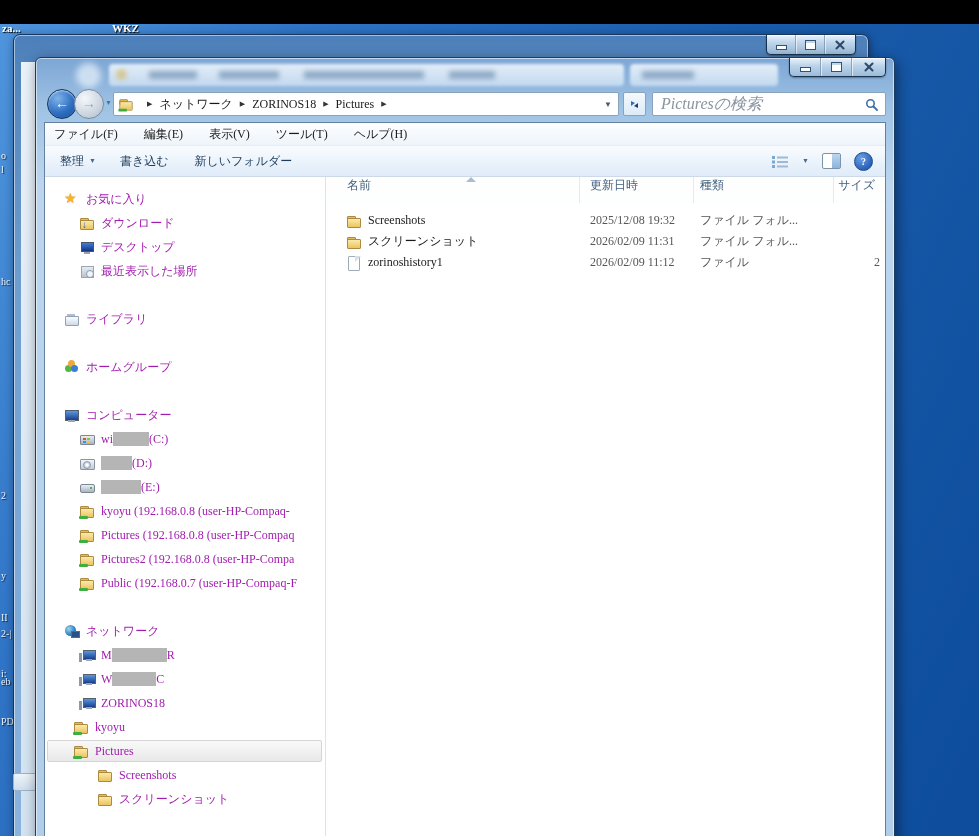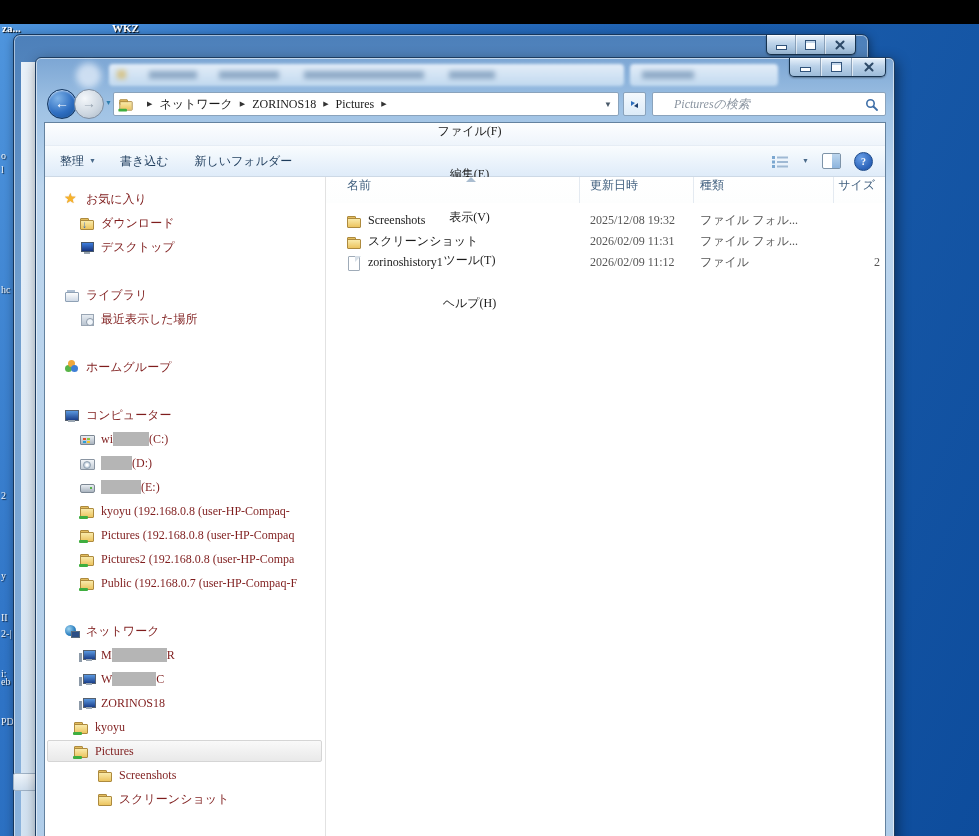--- a/index.html
+++ b/index.html
@@ -46,44 +46,44 @@
   .navbtn{position:absolute;top:3px;width:28px;height:28px;border-radius:50%;display:flex;align-items:center;justify-content:center;font-size:14px;font-weight:bold;}
   .navbtn.back{left:3px;background:radial-gradient(circle at 35% 30%,#7fb3e8,#2f6fc2 55%,#174e92);border:1px solid #14365f;color:#fff;box-shadow:inset 0 1px 2px rgba(255,255,255,.7);}
   .navbtn.fwd{left:30px;background:radial-gradient(circle at 35% 30%,#f5f8fb,#ccd6e0 60%,#aab8c6);border:1px solid #7e8da0;color:#98a5b2;}
   .nav-drop{position:absolute;left:61px;top:13px;font-size:7px;color:#2f7fae;}
   .crumbbar{position:absolute;left:69px;top:6px;width:506px;height:24px;background:#fff;border:1px solid #8aa3bc;border-radius:2px;display:flex;align-items:center;font-size:12px;color:#1a1a1a;box-sizing:border-box;padding-left:4px;}
   .crumb-sep{font-size:7px;color:#333;margin:0 7px;}
   .crumb{cursor:default;}
   .crumb-dd{position:absolute;right:6px;font-size:8px;color:#4a5a6a;}
   .refresh{position:absolute;left:579px;top:6px;width:23px;height:24px;border:1px solid #8aa3bc;border-radius:2px;background:linear-gradient(#f4f9fd,#dcebf8);box-sizing:border-box;display:flex;align-items:center;justify-content:center;}
   .searchbox{position:absolute;left:608px;top:6px;width:234px;height:24px;background:#fff;border:1px solid #8aa3bc;border-radius:2px;box-sizing:border-box;display:flex;align-items:center;}
-  .searchbox input{border:none;outline:none;flex:1;font-size:12px;font-style:italic;color:#333;padding:0 4px 0 21px;font-family:inherit;background:transparent;}
+  .searchbox input{border:none;outline:none;flex:1;font-size:16px;font-style:italic;color:#333;padding:0 4px 0 8px;font-family:inherit;background:transparent;}
   .searchbox input::placeholder{color:#8a94a0;font-style:italic;}
   .mag{margin-right:7px;flex:none;}
 
   
   .fw-body{position:absolute;left:8px;top:64px;width:842px;bottom:0;background:#fff;border:1px solid #64829f;border-bottom:none;box-sizing:border-box;}
-  .menubar{height:22px;display:flex;align-items:center;gap:26px;padding-left:9px;font-size:12px;color:#1a1a1a;background:linear-gradient(#fdfeff,#eef4fb);border-bottom:1px solid #e6edf5;flex-direction:column;}
+  .menubar{height:22px;display:flex;align-items:center;gap:26px;padding-left:9px;font-size:12px;color:#1a1a1a;background:linear-gradient(#fdfeff,#eef4fb);border-bottom:1px solid #e6edf5;}
   .menubar span{cursor:default;}
   .toolbar{height:30px;display:flex;align-items:center;font-size:12px;color:#1e3c5c;background:linear-gradient(#f9fcfe,#e9f2fb 60%,#dfecf9);border-bottom:1px solid #cdd9e6;padding:0 12px 0 15px;}
   .tbtn{display:flex;align-items:center;gap:5px;cursor:default;}
   .tbtn.b2{margin-left:24px;} .tbtn.b3{margin-left:26px;}
   .t-arrow{font-size:7px;color:#4a6a8a;}
   .t-right{margin-left:auto;display:flex;align-items:center;gap:13px;}
   .help-ic{width:17px;height:17px;border-radius:50%;background:radial-gradient(circle at 35% 30%,#6aa0e8,#2b62b8 70%);border:1px solid #1c4a8a;color:#fff;font-size:10px;font-weight:bold;display:flex;align-items:center;justify-content:center;}
   .pane-ic{position:relative;width:17px;height:14px;border:1px solid #7d93a8;background:#fff;border-radius:2px;}
   .pane-ic i{position:absolute;right:0;top:0;bottom:0;width:8px;background:linear-gradient(#bcd6ee,#8db4dd);}
 
   .content{position:absolute;top:54px;left:0;right:0;bottom:0;display:flex;}
   .sidebar{width:280px;padding-top:10px;overflow:hidden;flex:none;}
   .vdiv{width:1px;background:#e2e2e2;flex:none;}
   .filelist{flex:1;position:relative;overflow:hidden;}
 
   
-  .srow{height:24px;display:flex;align-items:center;font-size:12px;color:#7f1d1d;position:relative;white-space:nowrap;overflow:hidden;cursor:default;}
+  .srow{height:24px;display:flex;align-items:center;font-size:12px;color:#a21caf;position:relative;white-space:nowrap;overflow:hidden;cursor:default;}
   .srow .lbl{position:relative;z-index:1;}
   .lvl0{padding-left:19px;} .lvl1{padding-left:34px;} .lvl2{padding-left:28px;} .lvl3{padding-left:52px;}
   .gap{margin-top:24px;}
   .srow.selected::before{content:'';position:absolute;left:2px;right:3px;top:1px;bottom:1px;background:linear-gradient(#f9f9f9,#e9e9e9);border:1px solid #d5d5d5;border-radius:2px;}
   .redact{display:inline-block;height:14px;background:#b5b5b5;vertical-align:middle;position:relative;z-index:1;}
   .r31{width:31px}.r36{width:36px}.r40{width:40px}.r44{width:44px}.r55{width:55px}.r62{width:62px}
 
   
   .ic{width:16px;height:16px;position:relative;flex:none;margin-right:6px;display:inline-block;z-index:1;}
   .ic.folder::before,.ic.net-folder::before,.ic.download::before{content:'';position:absolute;left:1px;top:3px;width:7px;height:4px;background:#e3bd5e;border:1px solid #ad8a3e;border-radius:1px;}
@@ -136,21 +136,21 @@
 </head>
 <body>
 
 <div class="screen">
 
   <div class="desk-label" style="left:2px">za...</div>
   <div class="desk-label" style="left:112px">WKZ</div>
 
   <div class="frag" style="top:126px">o</div>
   <div class="frag" style="top:140px">l</div>
-  <div class="frag" style="top:260px">hc</div>
+  <div class="frag" style="top:252px">hc</div>
   <div class="frag" style="top:466px">2</div>
   <div class="frag" style="top:546px">y</div>
   <div class="frag" style="top:588px">II</div>
   <div class="frag" style="top:604px">2-|</div>
   <div class="frag" style="top:644px">i:</div>
   <div class="frag" style="top:652px">eb</div>
   <div class="frag" style="top:692px">PD</div>
   <div class="frag" style="top:824px">m</div>
 
   <div class="back-window">
@@ -282,28 +282,28 @@
           <div class="srow lvl1">
               <span class="ic download">
                 <i></i>
               </span>
               <span class="lbl">ダウンロード</span>
             </div>
           <div class="srow lvl1">
               <span class="ic desktop"></span>
               <span class="lbl">デスクトップ</span>
             </div>
+          <div class="srow lvl1">
+              <span class="ic recent"></span>
+              <span class="lbl">最近表示した場所</span>
+            </div>
+
           <div class="srow lvl0 gap">
               <span class="ic library"></span>
               <span class="lbl">ライブラリ</span>
-            </div>
-
-          <div class="srow lvl1">
-              <span class="ic recent"></span>
-              <span class="lbl">最近表示した場所</span>
             </div>
 
           <div class="srow lvl0 gap">
               <span class="ic homegroup">
                 <i></i>
               </span>
               <span class="lbl">ホームグループ</span>
             </div>
 
           <div class="srow lvl0 gap">

